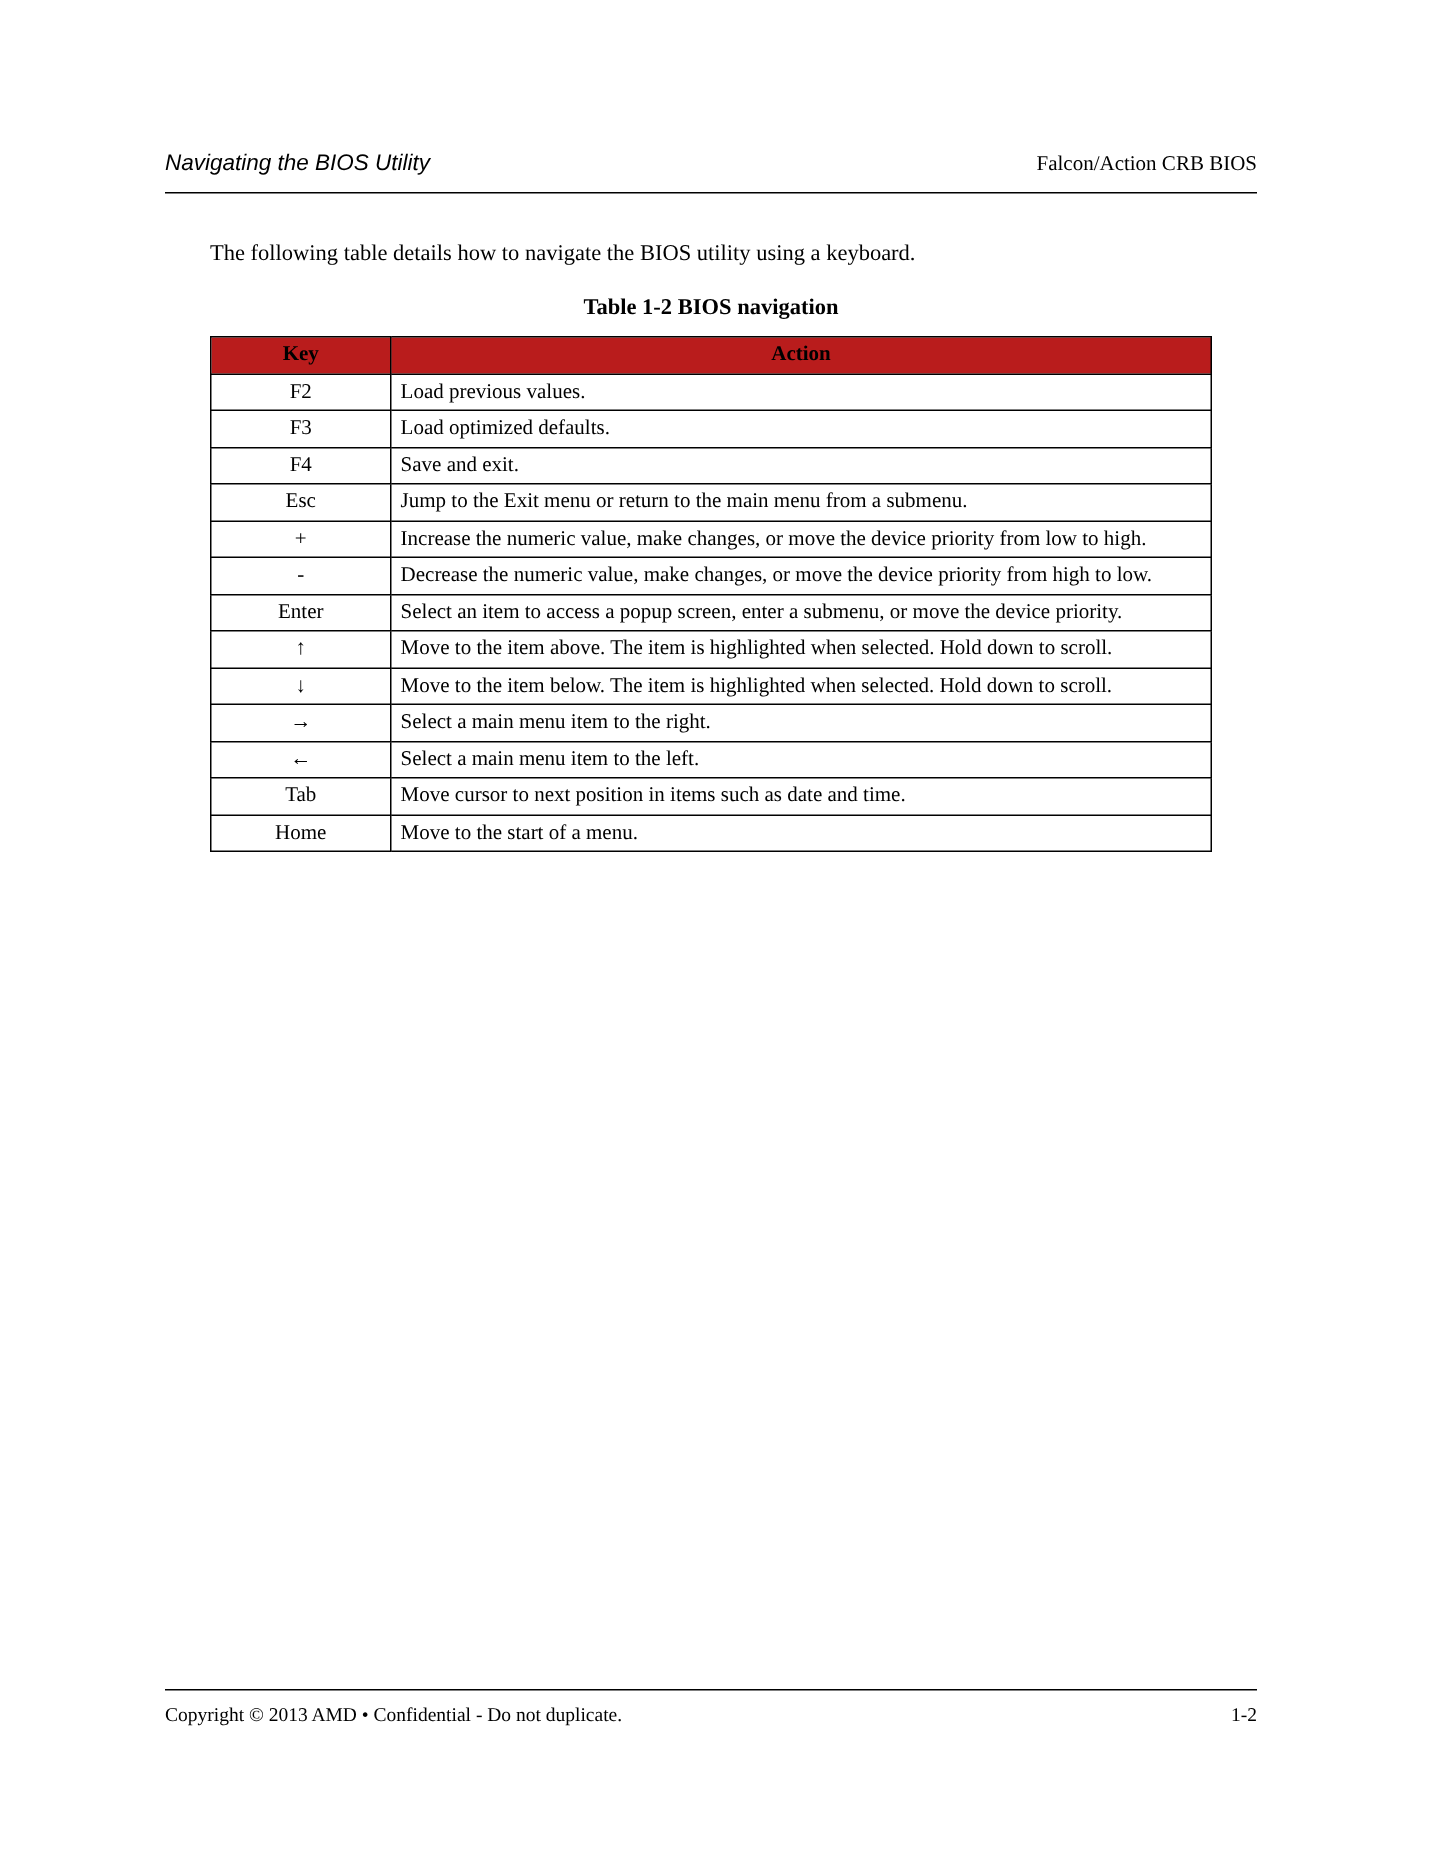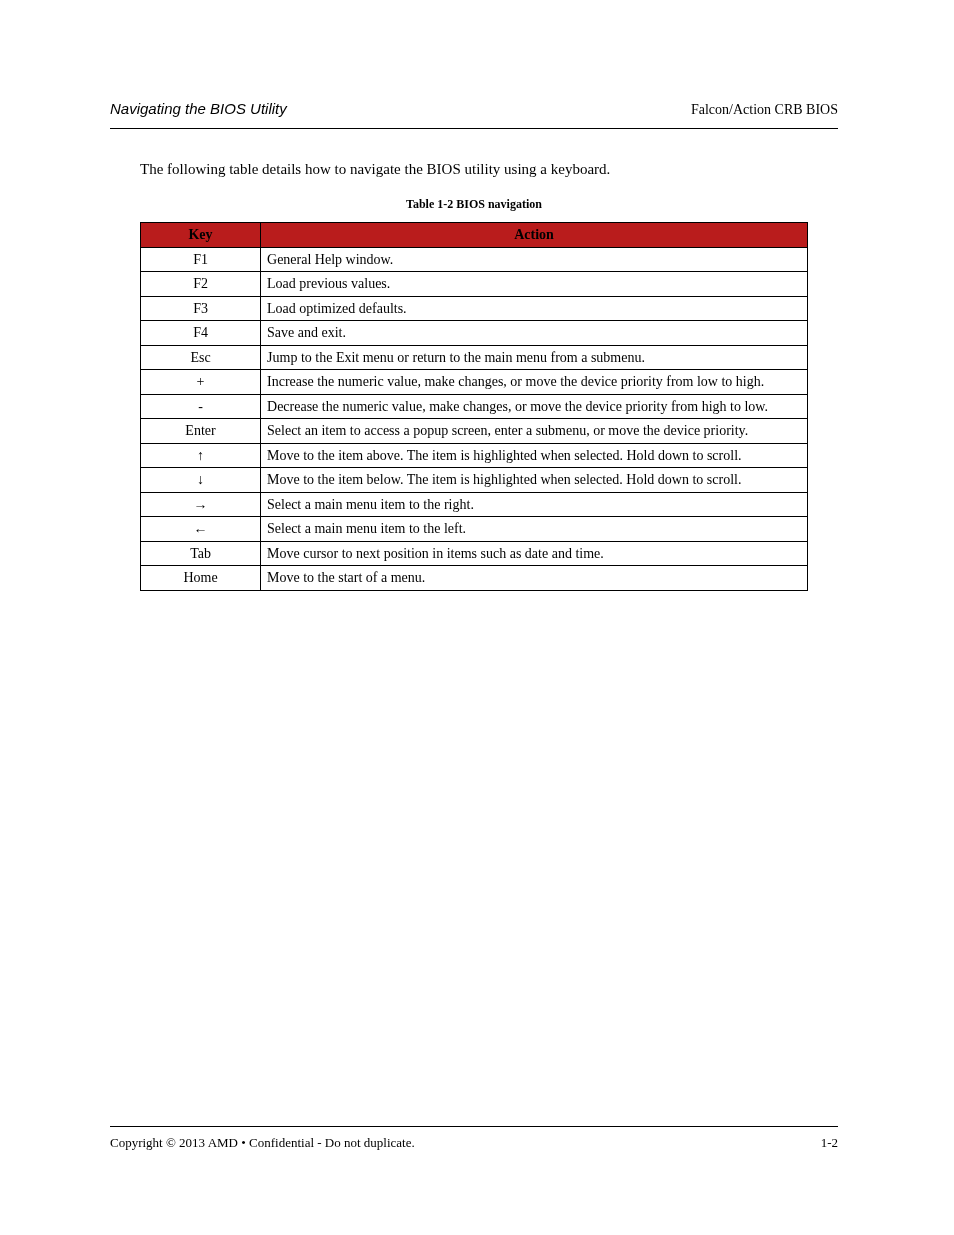--- a/index.html
+++ b/index.html
@@ -39,21 +39,21 @@
     padding: 30px 30px 0 30px;
   }
   .intro {
     font-size: 15px;
     margin: 0 0 18px 0;
     line-height: 1.35;
   }
   .table-title {
     text-align: center;
     font-weight: bold;
-    font-size: 12px;
+    font-size: 15px;
     margin: 0 0 10px 0;
   }
   table {
     border-collapse: collapse;
     width: 100%;
     font-size: 14px;
   }
   th, td {
     border: 1px solid #000;
     padding: 3px 6px;
@@ -103,24 +103,20 @@
     <div class="table-title">Table 1-2   BIOS navigation</div>
 
     <table>
       <thead>
         <tr>
           <th>Key</th>
           <th>Action</th>
         </tr>
       </thead>
       <tbody>
-        <tr>
-          <td class="key">F1</td>
-          <td>General Help window.</td>
-        </tr>
         <tr>
           <td class="key">F2</td>
           <td>Load previous values.</td>
         </tr>
         <tr>
           <td class="key">F3</td>
           <td>Load optimized defaults.</td>
         </tr>
         <tr>
           <td class="key">F4</td>

